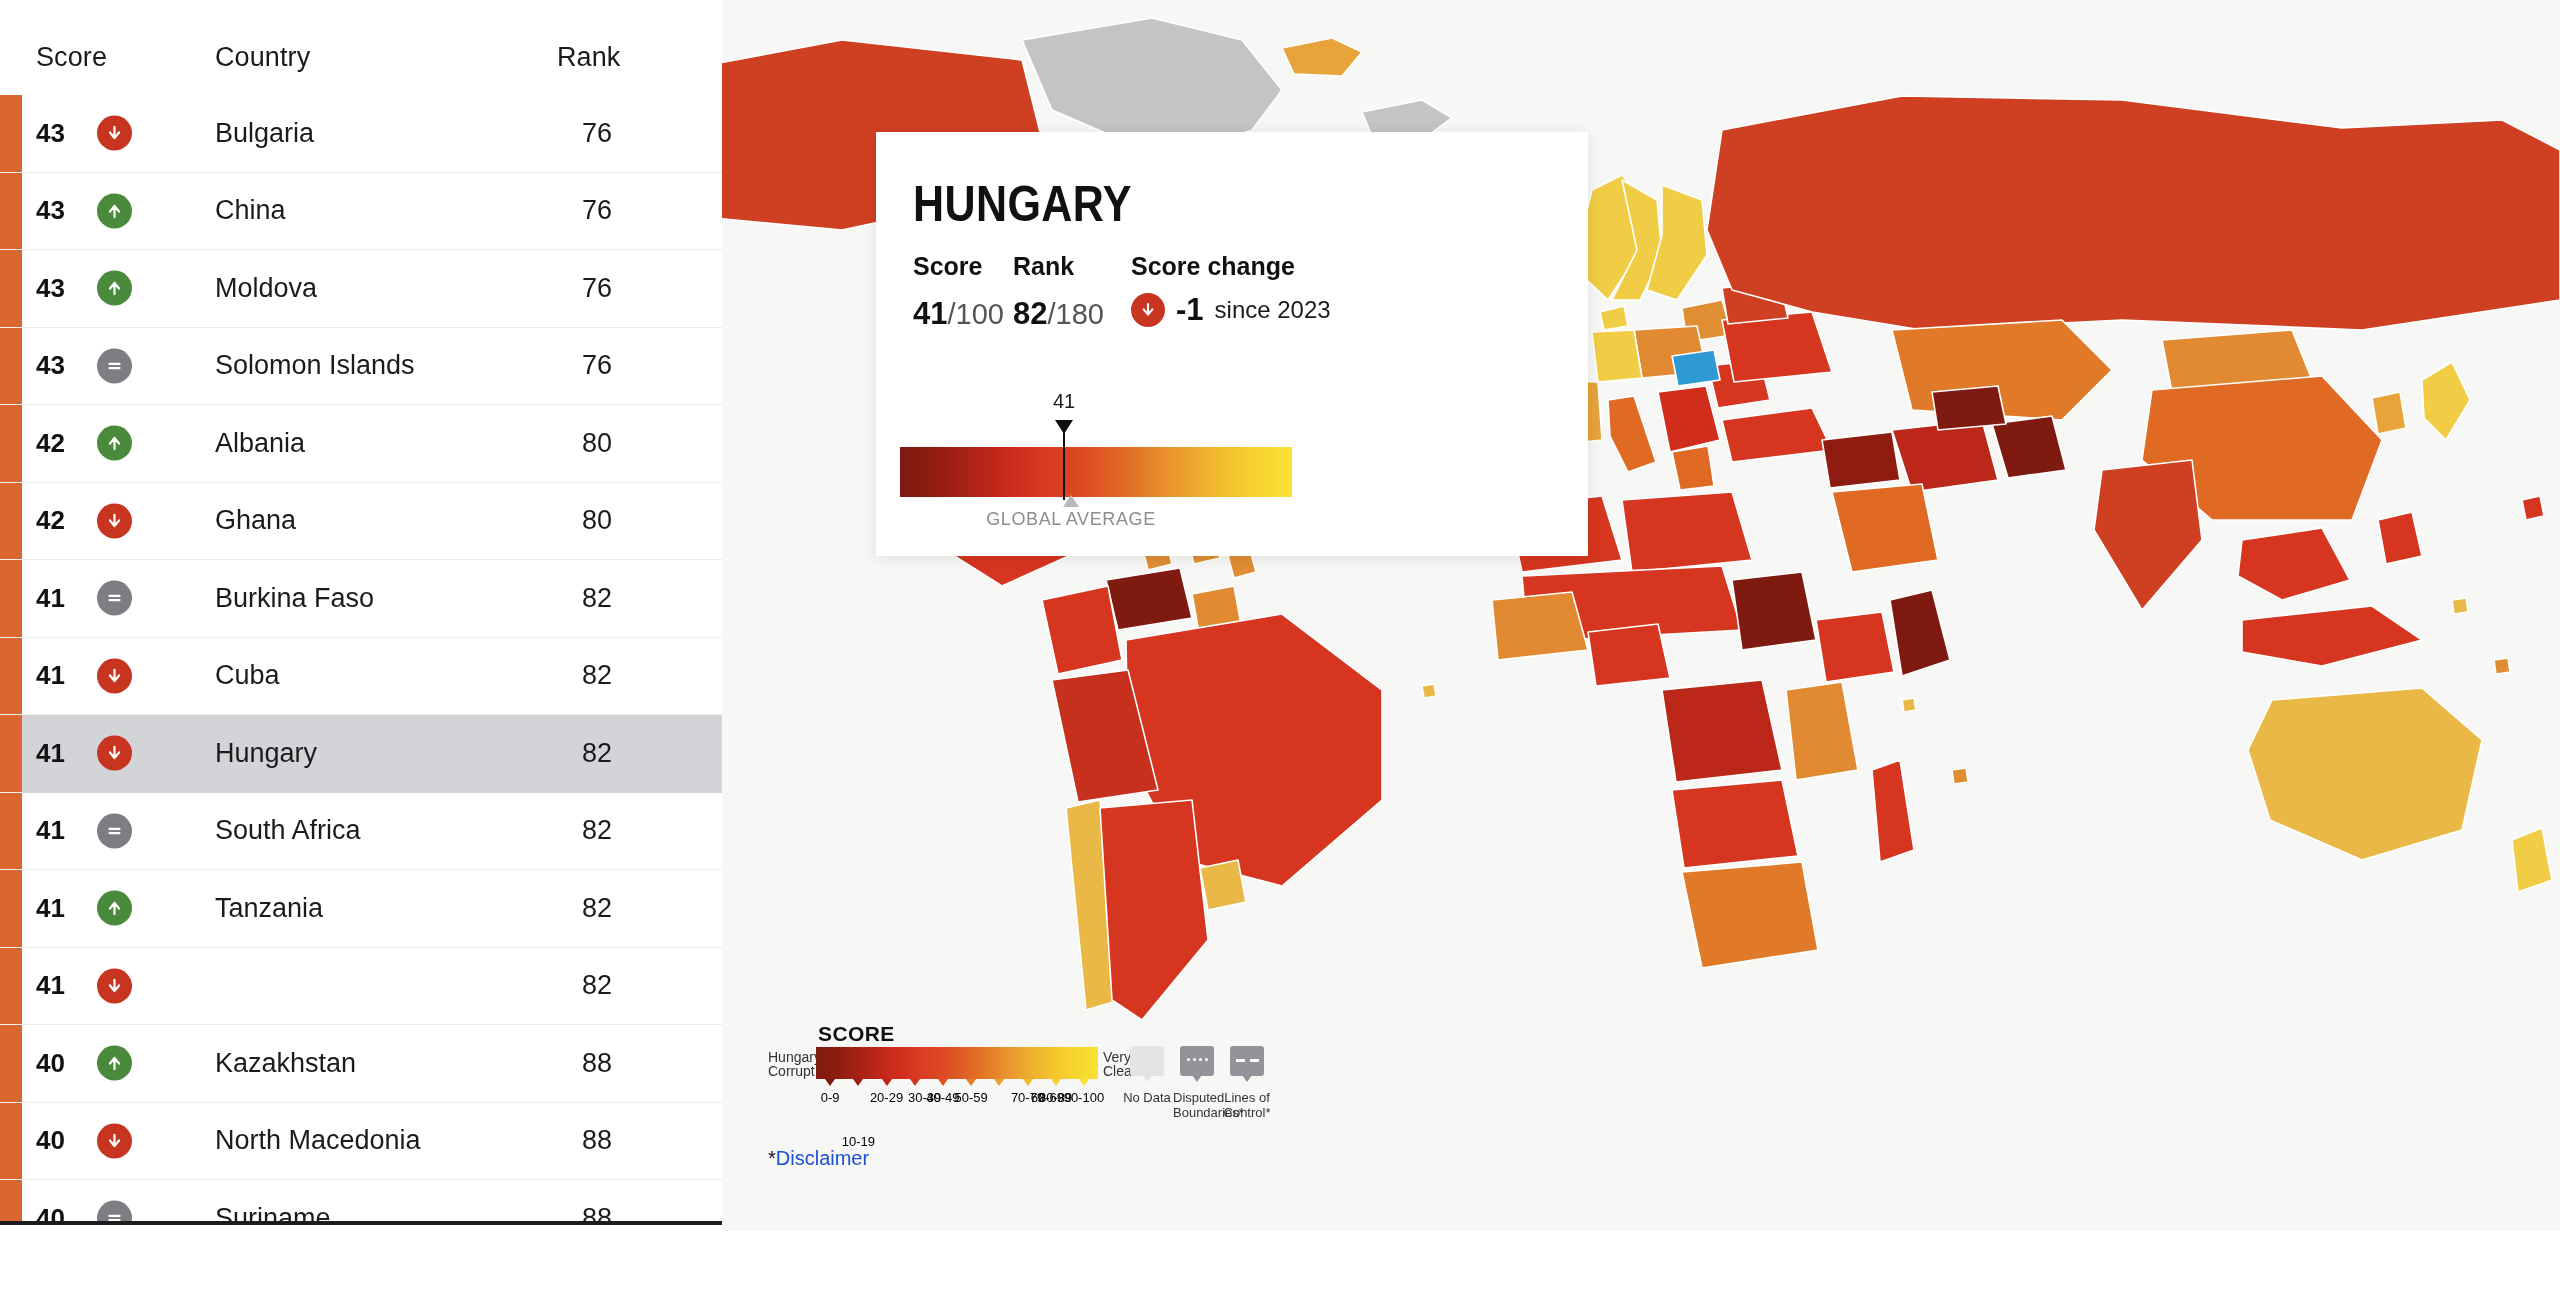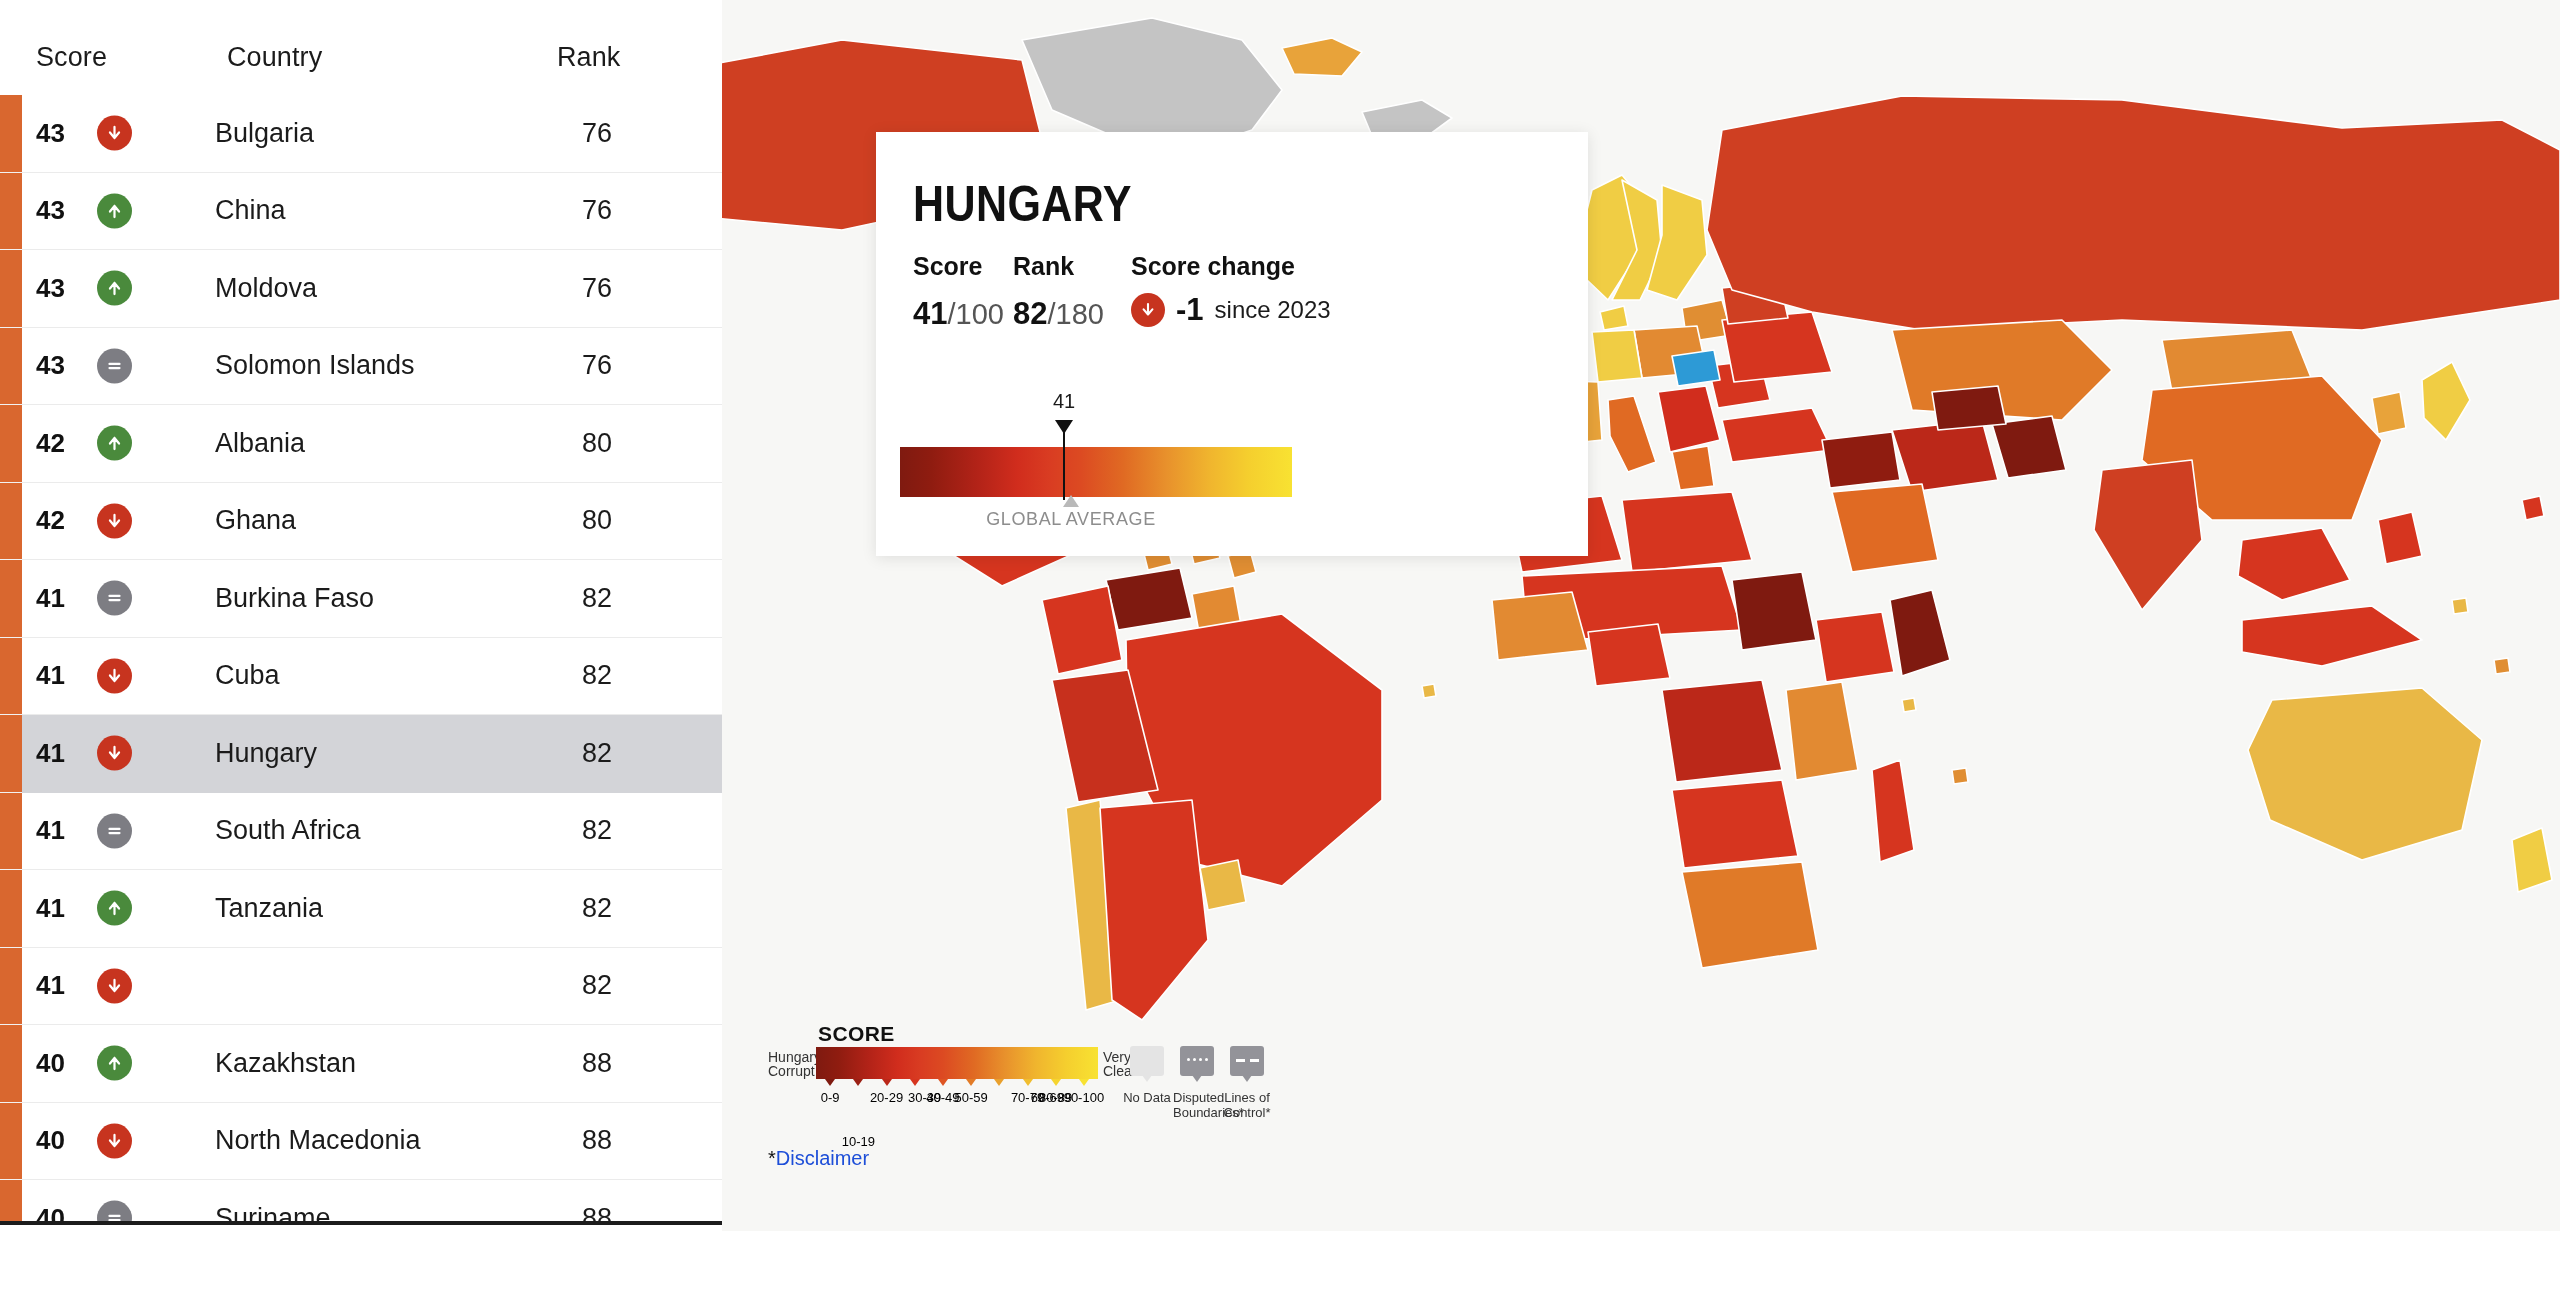--- a/index.html
+++ b/index.html
@@ -26,21 +26,21 @@
   }
   .thead {
     position: absolute; left: 0; top: 0; width: 722px; height: 95px;
     background: #ffffff; z-index: 6;
   }
   .th {
     position:absolute; top: 42px;
     font-size: 27px; color: #1b1b1b; font-weight: 400; letter-spacing: .1px;
   }
   .th-score { left: 36px; }
-  .th-country { left: 215px; margin-left: 12px; }
+  .th-country { left: 215px; }
   .th-rank { left: 557px; }
 
   .rows { position:absolute; left:0; top:95px; width:722px; }
   .row {
     position: relative; height: 77.5px; width: 722px;
     border-bottom: 1px solid #ebebeb; background:#ffffff;
   }
   .row.active { background: #d3d4d8; border-bottom-color:#d3d4d8; }
   .row .stripe {
     position:absolute; left:0; top:0; width:22px; height:100%;

